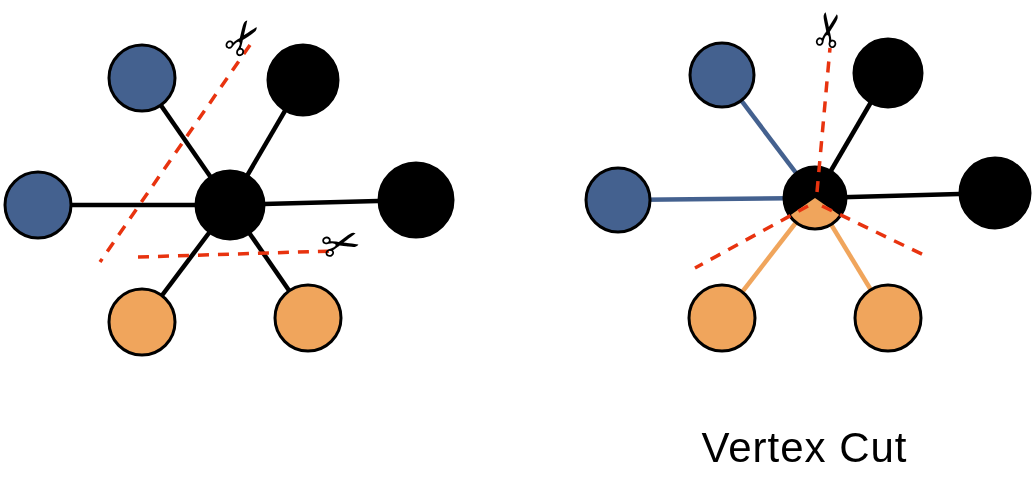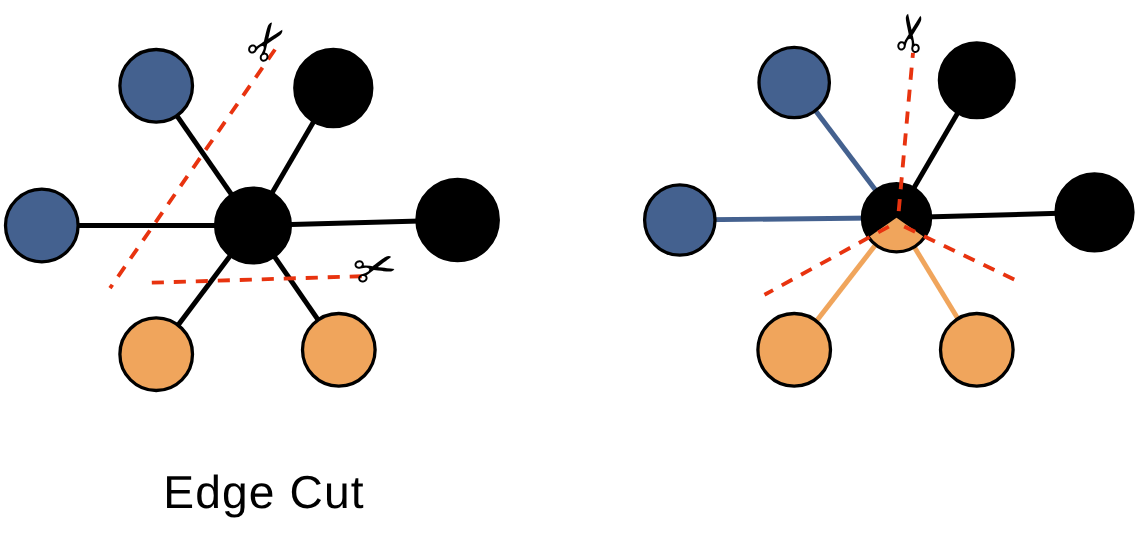--- a/index.html
+++ b/index.html
@@ -57,21 +57,20 @@
         <circle cx="416" cy="200" r="37" fill="#000000" stroke="#000000" stroke-width="3"></circle>
         <circle cx="142" cy="322" r="33" fill="#f0a55c" stroke="#000000" stroke-width="3"></circle>
         <circle cx="308" cy="318" r="33" fill="#f0a55c" stroke="#000000" stroke-width="3"></circle>
         <circle cx="230" cy="205" r="34" fill="#000000" stroke="none"></circle>
         <circle cx="230" cy="205" r="34" fill="none" stroke="#000000" stroke-width="3"></circle>
         <line x1="250" y1="45" x2="100" y2="262" stroke="#e8330f" stroke-width="3.5" stroke-dasharray="11 9"></line>
         <line x1="138" y1="257" x2="333" y2="251" stroke="#e8330f" stroke-width="3.5" stroke-dasharray="11 9"></line>
         <text transform="translate(243,38) rotate(-55)" font-size="46" text-anchor="middle" dominant-baseline="central" font-family="&quot;DejaVu Sans&quot;, sans-serif" fill="#000000">✂</text>
         <text transform="translate(341,244) rotate(-15)" font-size="46" text-anchor="middle" dominant-baseline="central" font-family="&quot;DejaVu Sans&quot;, sans-serif" fill="#000000">✂</text>
       </svg>
-    <div class="caption">Edge Cut</div>
   </div>
 
   <div id="panel-right" class="panel">
     <svg width="459" height="400" viewBox="0 0 459 400">
         <line x1="240" y1="198" x2="147" y2="75" stroke="#44618f" stroke-width="4.5"></line>
         <line x1="240" y1="198" x2="313" y2="73" stroke="#000000" stroke-width="4.5"></line>
         <line x1="240" y1="198" x2="43" y2="200" stroke="#44618f" stroke-width="4.5"></line>
         <line x1="240" y1="198" x2="420" y2="193" stroke="#000000" stroke-width="4.5"></line>
         <line x1="240" y1="198" x2="147" y2="318" stroke="#f0a55c" stroke-width="4.5"></line>
         <line x1="240" y1="198" x2="313" y2="318" stroke="#f0a55c" stroke-width="4.5"></line>
@@ -82,15 +81,16 @@
         <circle cx="147" cy="318" r="33" fill="#f0a55c" stroke="#000000" stroke-width="3"></circle>
         <circle cx="313" cy="318" r="33" fill="#f0a55c" stroke="#000000" stroke-width="3"></circle>
         <circle cx="240" cy="198" r="31" fill="#000000" stroke="none"></circle>
         <path d="M 240 198 L 265.39371337295876 215.78086952688244 A 31 31 0 0 1 214.60628662704127 215.78086952688244 Z" fill="#f0a55c"></path>
         <circle cx="240" cy="198" r="31" fill="none" stroke="#000000" stroke-width="3"></circle>
         <line x1="242" y1="192" x2="255" y2="48" stroke="#e8330f" stroke-width="3.5" stroke-dasharray="11 9"></line>
         <line x1="233" y1="206" x2="120" y2="268" stroke="#e8330f" stroke-width="3.5" stroke-dasharray="11 9"></line>
         <line x1="247" y1="206" x2="355" y2="258" stroke="#e8330f" stroke-width="3.5" stroke-dasharray="11 9"></line>
         <text transform="translate(254,30) rotate(-80)" font-size="46" text-anchor="middle" dominant-baseline="central" font-family="&quot;DejaVu Sans&quot;, sans-serif" fill="#000000">✂</text>
       </svg>
+    <div class="caption">Vertex Cut</div>
   </div>
 
 </div>
 
 </body></html>

